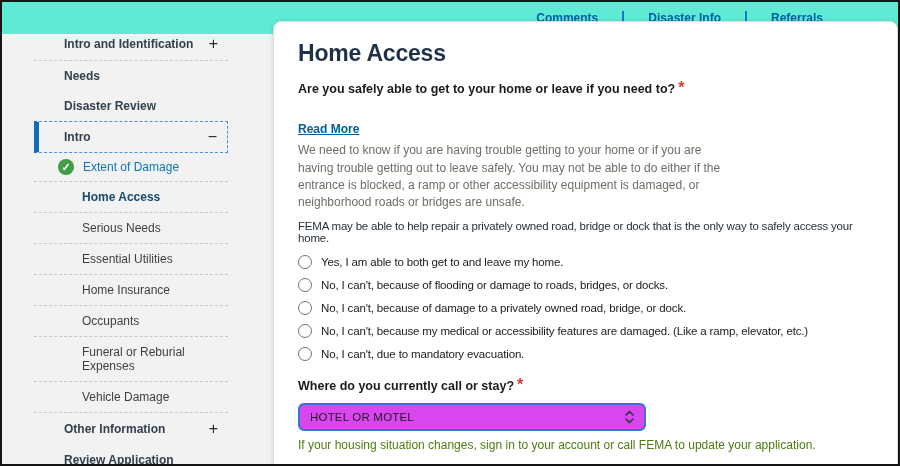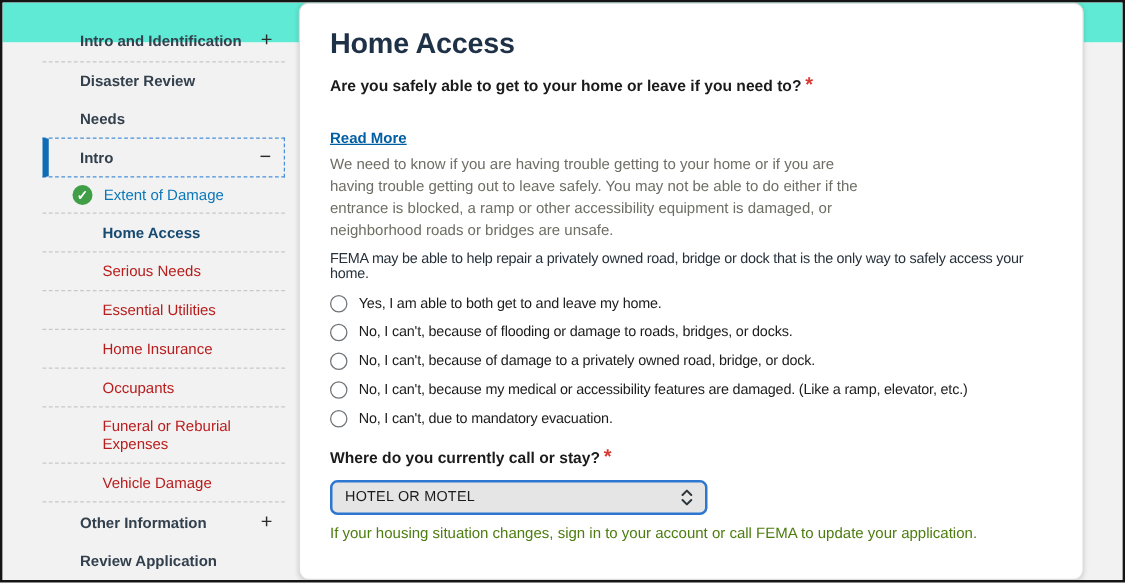--- a/index.html
+++ b/index.html
@@ -10,49 +10,49 @@
     border:2px solid #151515;
     overflow:hidden;
     position:relative;
   }
   
   .topbar { height:32px; background:#5eead4; display:flex; align-items:center; justify-content:flex-end; padding-right:75px; }
   .top-link { font-size:12px; font-weight:700; color:#005ea2; text-decoration:underline; cursor:pointer; }
   .top-divider { width:2px; height:15px; background:#1a75bb; margin:0 24px; }
 
   
-  .layout { display:flex; align-items:flex-end; background:#f2f2f2; height:430px; }
+  .layout { display:flex; align-items:center; background:#f2f2f2; height:430px;gap:34px; }
 
   
   .sidebar { width:237px; flex:none; padding-top:5px; }
   .nav-row { margin-left:32px; width:194px; }
   .nav-top { display:flex; align-items:center; justify-content:space-between; padding:8px 10px 8px 30px; font-weight:700; font-size:12px; color:#33404d; cursor:pointer; }
   .toggle { font-size:16px; font-weight:400; color:#2b2b2b; line-height:1; }
   .nav-plain { padding:8px 10px 8px 30px; font-weight:700; font-size:12px; color:#33404d; cursor:pointer; }
   .nav-box { border-top:1px dashed #4a90d9; border-right:1px dashed #4a90d9; border-bottom:1px dashed #4a90d9; border-left:5px solid #0f6cb6; }
   .nav-box .nav-top { padding-left:25px; padding-top:7px; padding-bottom:7px; }
   .nav-sep { border-top:1px dashed #c8c8c8; margin-left:32px; width:194px; height:0; }
-  .nav-sub { padding:8px 0 8px 48px; font-size:12px; color:#b91c1c; cursor:pointer; }
+  .nav-sub { padding:8px 0 8px 48px; font-size:12px; color:#404040; cursor:pointer; }
   .nav-sub.current { font-weight:700; color:#174a70; }
   .nav-sub-check { display:flex; align-items:center; gap:9px; padding:6px 0 6px 24px; font-size:12px; color:#0b77b8; cursor:pointer; }
   .check-circle { width:16px; height:16px; border-radius:50%; background:#3f9e46; color:#fff; font-size:11px; font-weight:700; display:flex; align-items:center; justify-content:center; flex:none; }
 
   
   .card { width:628px; margin-top:6px; background:#fff; border:1px solid #dddddd; border-radius:8px; box-shadow:0 1px 4px rgba(0,0,0,0.14); padding:10px 24px 16px; min-height:412px; }
   .page-title { font-size:23px; font-weight:700; color:#1f3147; letter-spacing:-0.2px; margin:8px 0 12px; }
   .q-label { font-size:12.5px; font-weight:700; color:#1b1b1b; }
   .req { color:#d83933; margin-left:3px; font-weight:700; }
   .read-more { display:inline-block; margin:25px 0 4px; font-size:12px; font-weight:700; color:#005ea2; text-decoration:underline; cursor:pointer; }
   .help-text { font-size:12px; color:#6e6e64; line-height:1.45; max-width:432px; margin:2px 0 8px; }
   .info-text { font-size:11.5px; letter-spacing:-0.2px; color:#27313b; margin:8px 0 11px; }
   .radio-row { display:flex; align-items:center; gap:9px; margin-bottom:9px; cursor:pointer; }
   .radio-circle { width:14px; height:14px; border:1.5px solid #6e7377; border-radius:50%; background:#fff; flex:none; }
   .radio-label { font-size:11.5px; letter-spacing:-0.15px; color:#1b1b1b; }
   .q2-wrap { margin-top:15px; }
-  .select-box { margin-top:9px; width:302px; height:28px; border:2.5px solid #2e77d0; border-radius:6px; background:#e5e5e5; display:flex; align-items:center; justify-content:space-between; padding:0 9px 0 10px; cursor:pointer; }
+  .select-box { margin-top:9px; width:348px; height:28px; border:2.5px solid #2e77d0; border-radius:6px; background:#d946ef; display:flex; align-items:center; justify-content:space-between; padding:0 9px 0 10px; cursor:pointer; }
   .select-value { font-size:11.5px; color:#1b1b1b; letter-spacing:0.2px; }
   .hint-text { font-size:12px; color:#4d7c0f; margin:7px 0 14px; }
 </style>
 </head>
 <body>
 
 <div class="topbar">
   <a class="top-link">Comments</a>
   <span class="top-divider"></span>
   <a class="top-link">Disaster Info</a>
@@ -61,22 +61,22 @@
 </div>
 
 <div class="layout">
 
   <div class="sidebar">
     <div class="nav-row nav-top">
       <span>Intro and Identification</span>
       <span class="toggle">+</span>
     </div>
     <div class="nav-sep"></div>
+    <div class="nav-row nav-plain">Needs</div>
     <div class="nav-row nav-plain">Disaster Review</div>
-    <div class="nav-row nav-plain">Needs</div>
     <div class="nav-row nav-box">
       <div class="nav-top">
         <span>Intro</span>
         <span class="toggle">−</span>
       </div>
     </div>
     <div class="nav-row nav-sub-check">
       <span class="check-circle">✓</span>
       <span>Extent of Damage</span>
     </div>

